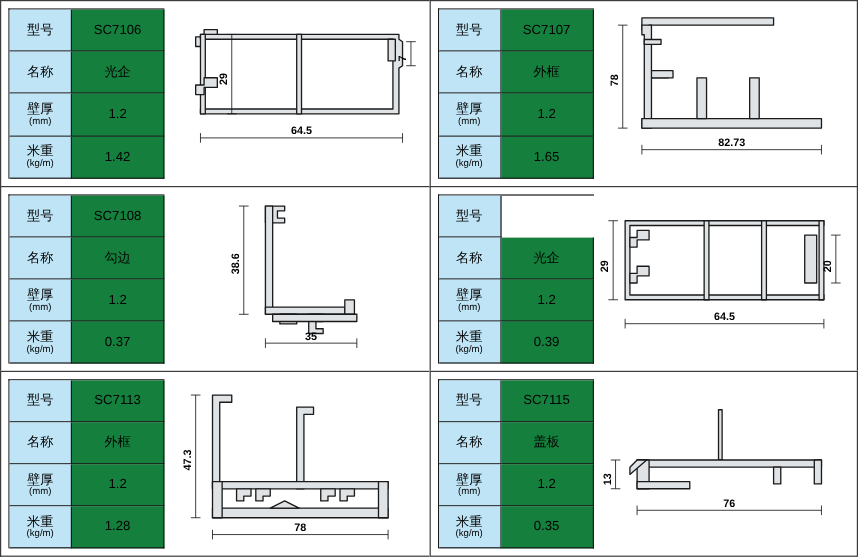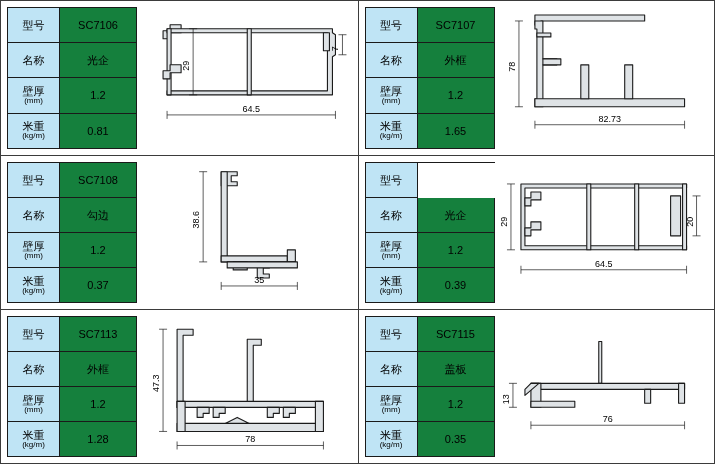--- a/index.html
+++ b/index.html
@@ -64,20 +64,21 @@
   }
   .spec-key .sub{font-size:8px;}
   .spec-val{
     flex:1 1 auto;
     background:#15803d;
   }
   .fig{
     flex:1 1 auto;
     position:relative;
     overflow:hidden;
+    font-weight:bold;
   }
   .fig svg{display:block;width:100%;height:100%;}
   .prof{fill:#dfe3e6;stroke:#1a1a1a;stroke-width:1.1;stroke-linejoin:round;}
   .dim{stroke:#1a1a1a;stroke-width:0.7;fill:none;}
   .dimtxt{font-family:"Liberation Sans","DejaVu Sans",sans-serif;font-size:9px;fill:#000;}
 </style>
 </head>
 <body>
 
 <div class="sheet">
@@ -97,21 +98,21 @@
           <span>壁厚</span>
           <span class="sub">(mm)</span>
         </div>
         <div class="spec-val">1.2</div>
       </div>
       <div class="spec-row">
         <div class="spec-key">
           <span>米重</span>
           <span class="sub">(kg/m)</span>
         </div>
-        <div class="spec-val">0.81</div>
+        <div class="spec-val">1.42</div>
       </div>
     </div>
     <div class="fig">
       <svg viewBox="0 0 220 150" preserveAspectRatio="xMidYMid meet">
         <path class="prof" d="M33,22 L33,28 L26,28 L26,36 L33,36 L33,30 L44,30 L44,22 Z"></path>
         <path class="prof" d="M30,26 L195,26 L195,30 L198,32 L198,52 L195,54 L195,92 L30,92 L30,88 L190,88 L190,30 L30,30 Z"></path>
         <path class="prof" d="M30,26 L34,26 L34,92 L30,92 Z"></path>
         <path class="prof" d="M110,26 L114,26 L114,92 L110,92 Z"></path>
         <path class="prof" d="M33,62 L33,68 L26,68 L26,76 L33,76 L33,70 L44,70 L44,62 Z"></path>
         <path class="prof" d="M186,30 L192,30 L192,48 L186,48 Z"></path>

